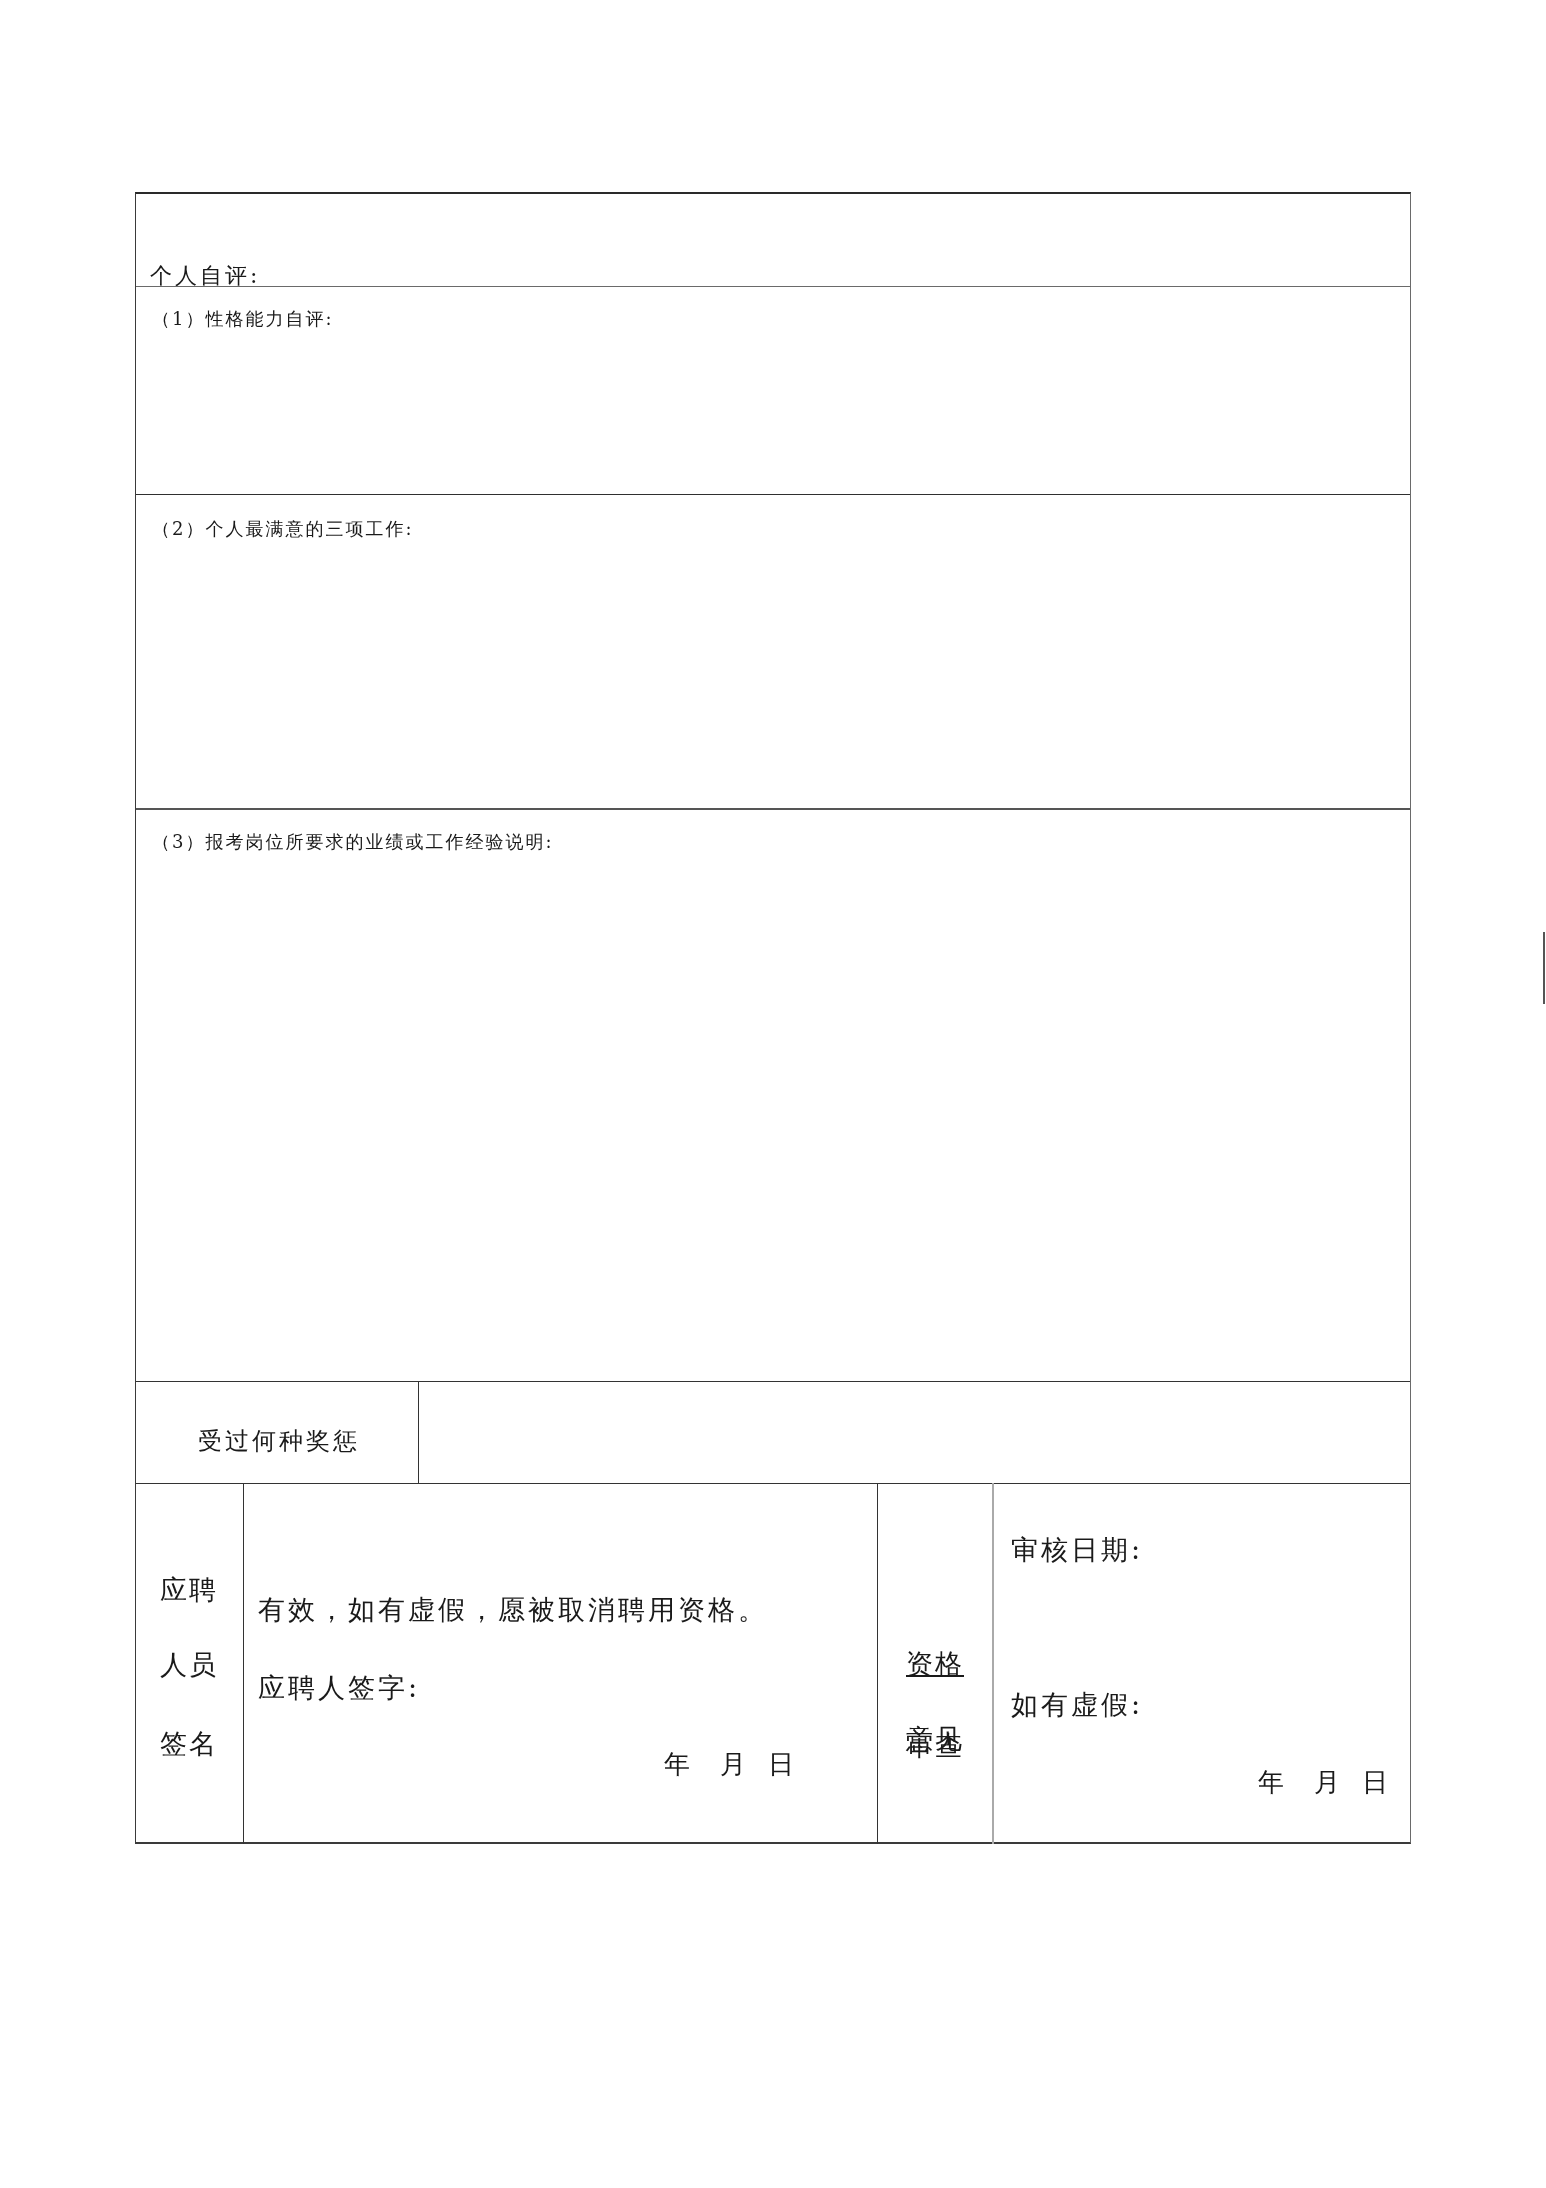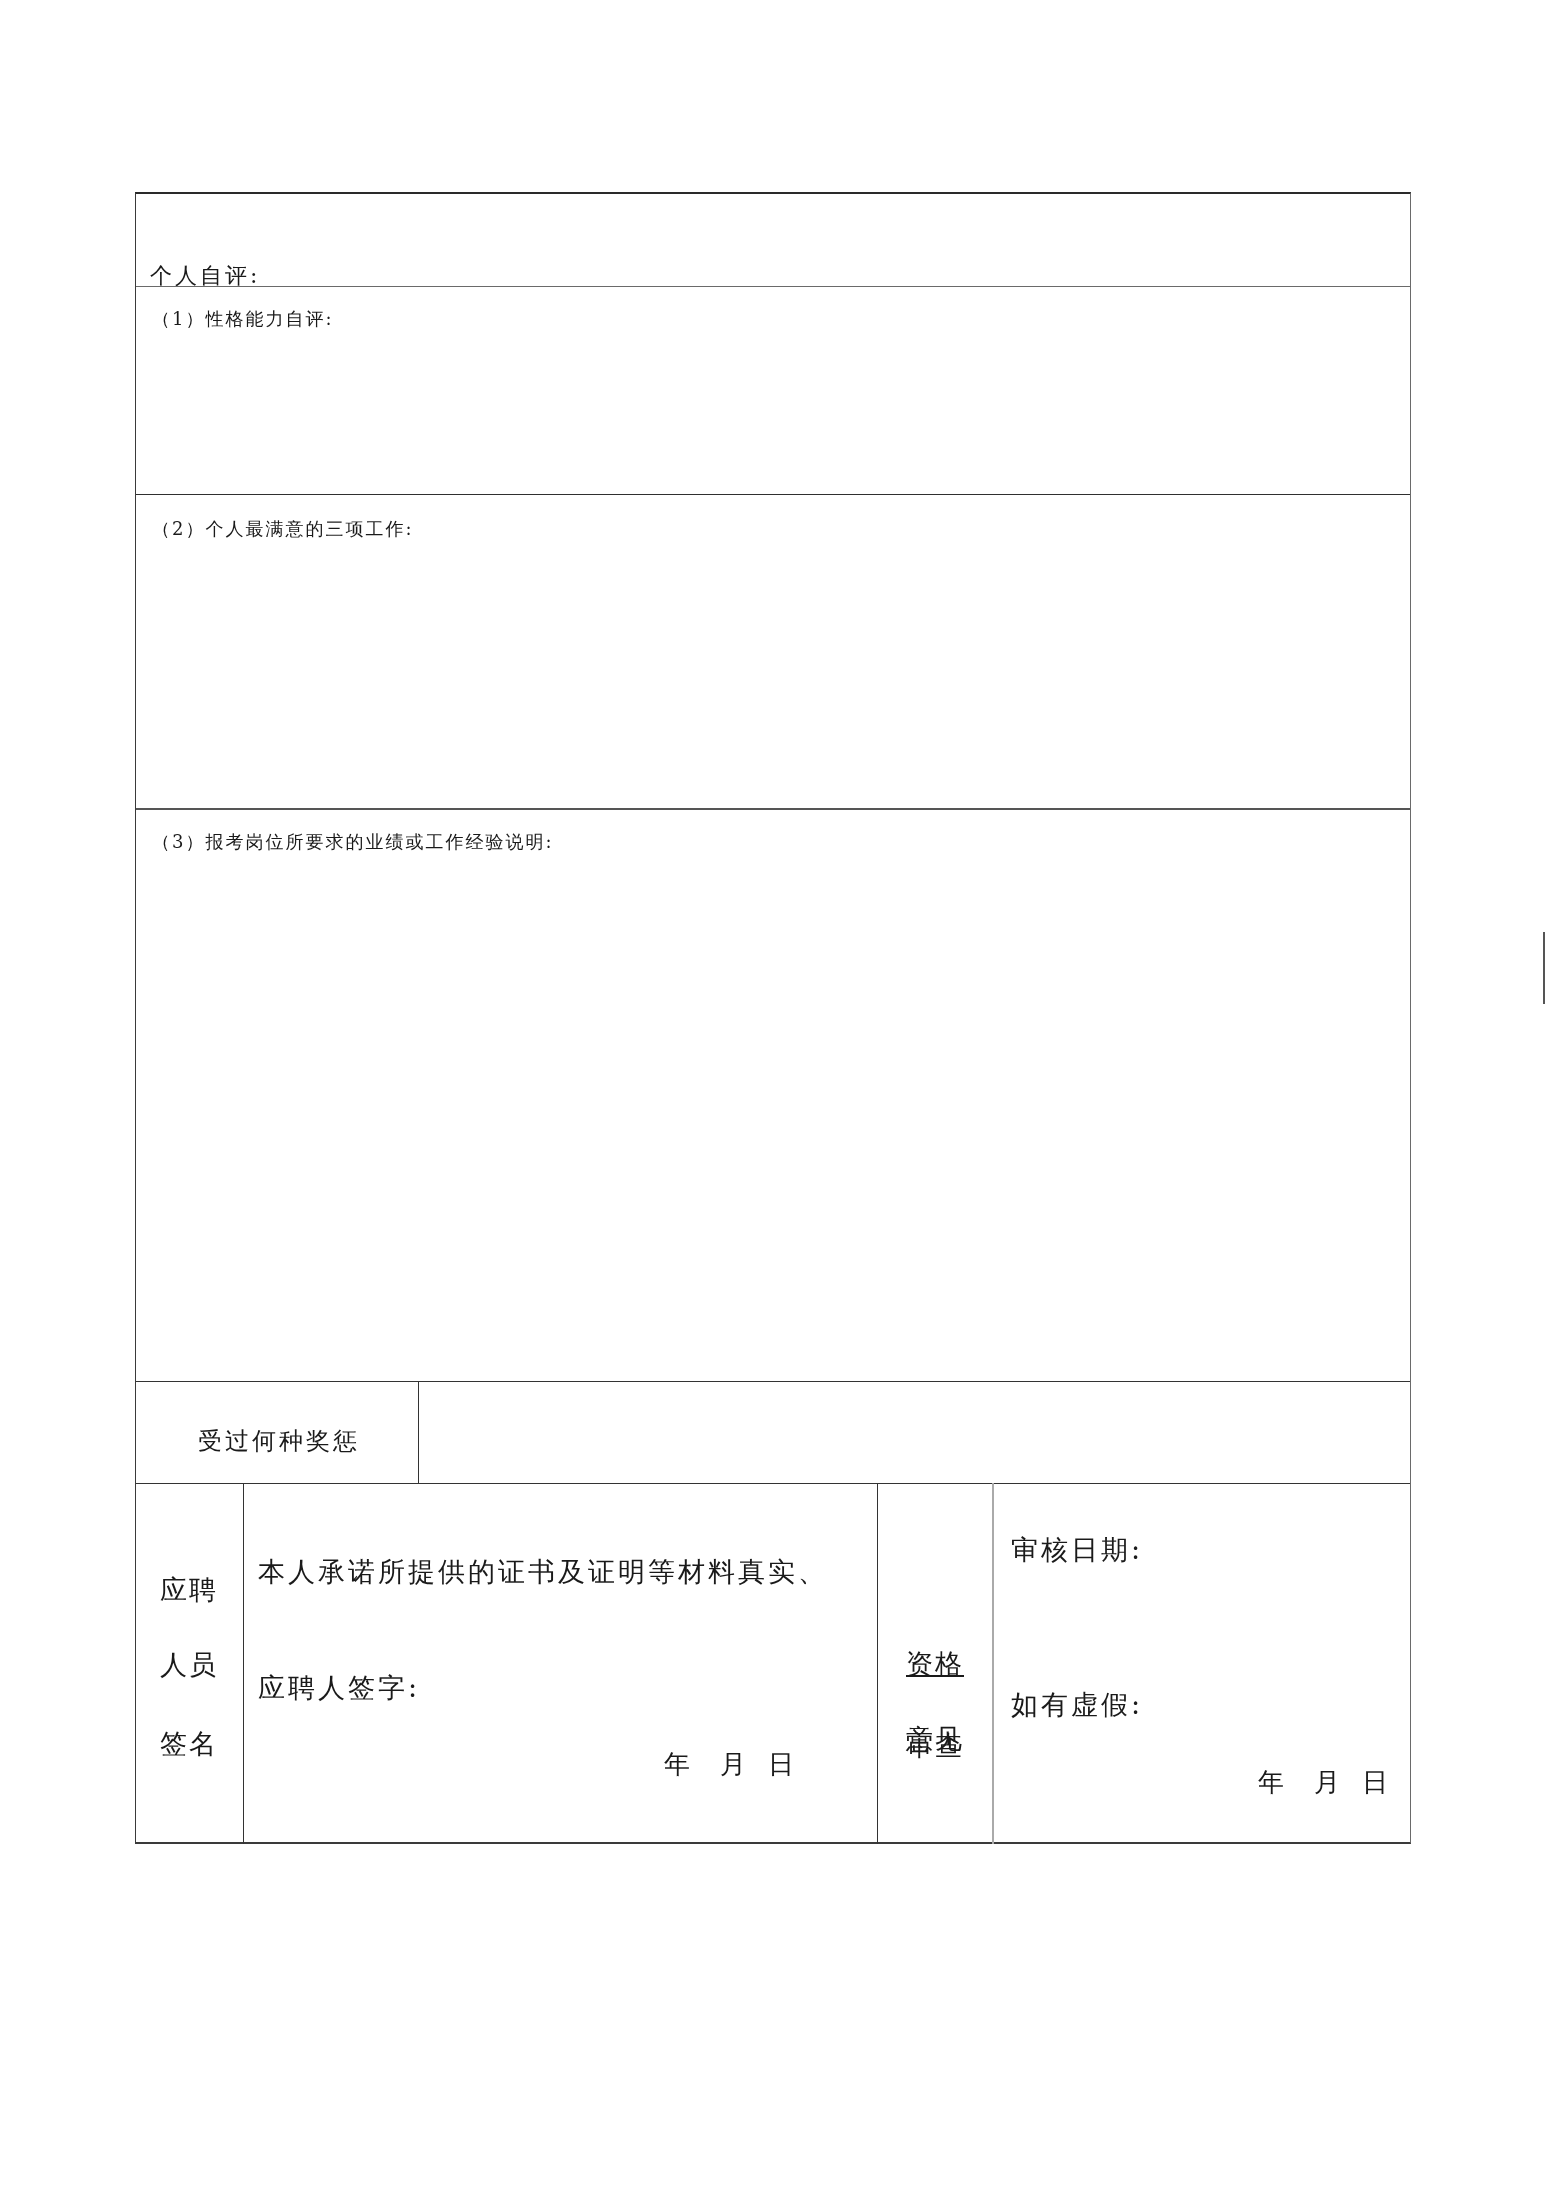--- a/index.html
+++ b/index.html
@@ -120,21 +120,21 @@
     <div class="hline" style="top:1289px; width:1274px; border-top-color:#333;"></div>
 
     <div class="vline" style="left:107px; top:1289px; height:361px;"></div>
     <div class="vline" style="left:741px; top:1289px; height:361px;"></div>
     <div class="vline light" style="left:856px; top:1289px; height:361px;"></div>
 
     <div class="txt stack-label" style="left:24px; top:1382px;">应聘</div>
     <div class="txt stack-label" style="left:24px; top:1457px;">人员</div>
     <div class="txt stack-label" style="left:24px; top:1536px;text-align:right;">签名</div>
 
-    <div class="txt body-text" style="left:122px; top:1364px;">本人承诺所提供的证书及证明等材料真实、</div>
+    <div class="txt body-text" style="left:122px; top:1402px;">有效，如有虚假，愿被取消聘用资格。</div>
     <div class="txt body-text" style="left:122px; top:1480px;">应聘人签字:</div>
     <div class="field-area" style="left:300px; top:1470px; width:420px; height:50px;"></div>
     <div class="txt date-text" style="left:528px; top:1557px;">
       <span>年</span><span style="width:30px;"></span><span>月</span><span style="width:22px;"></span><span>日</span>
     </div>
 
     <div class="txt stack-label" style="left:770px; top:1456px;text-decoration:underline;">资格</div>
     <div class="txt stack-label" style="left:770px; top:1538px;">审查</div>
     <div class="txt stack-label" style="left:770px; top:1531px;">意见</div>
 

